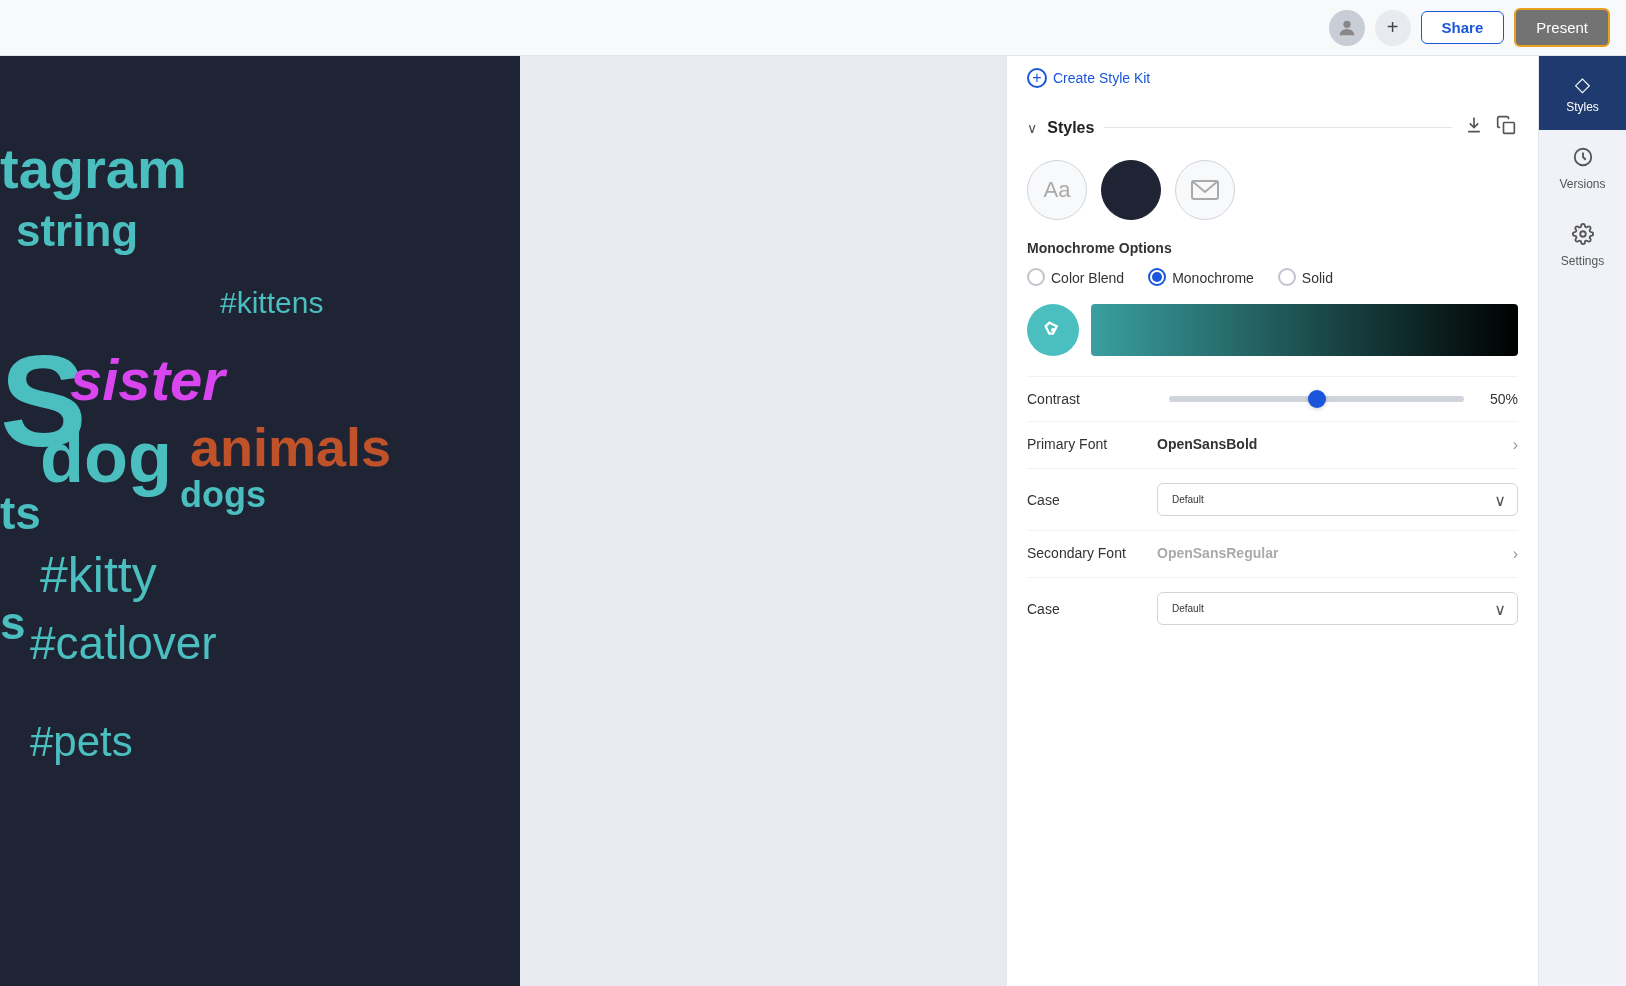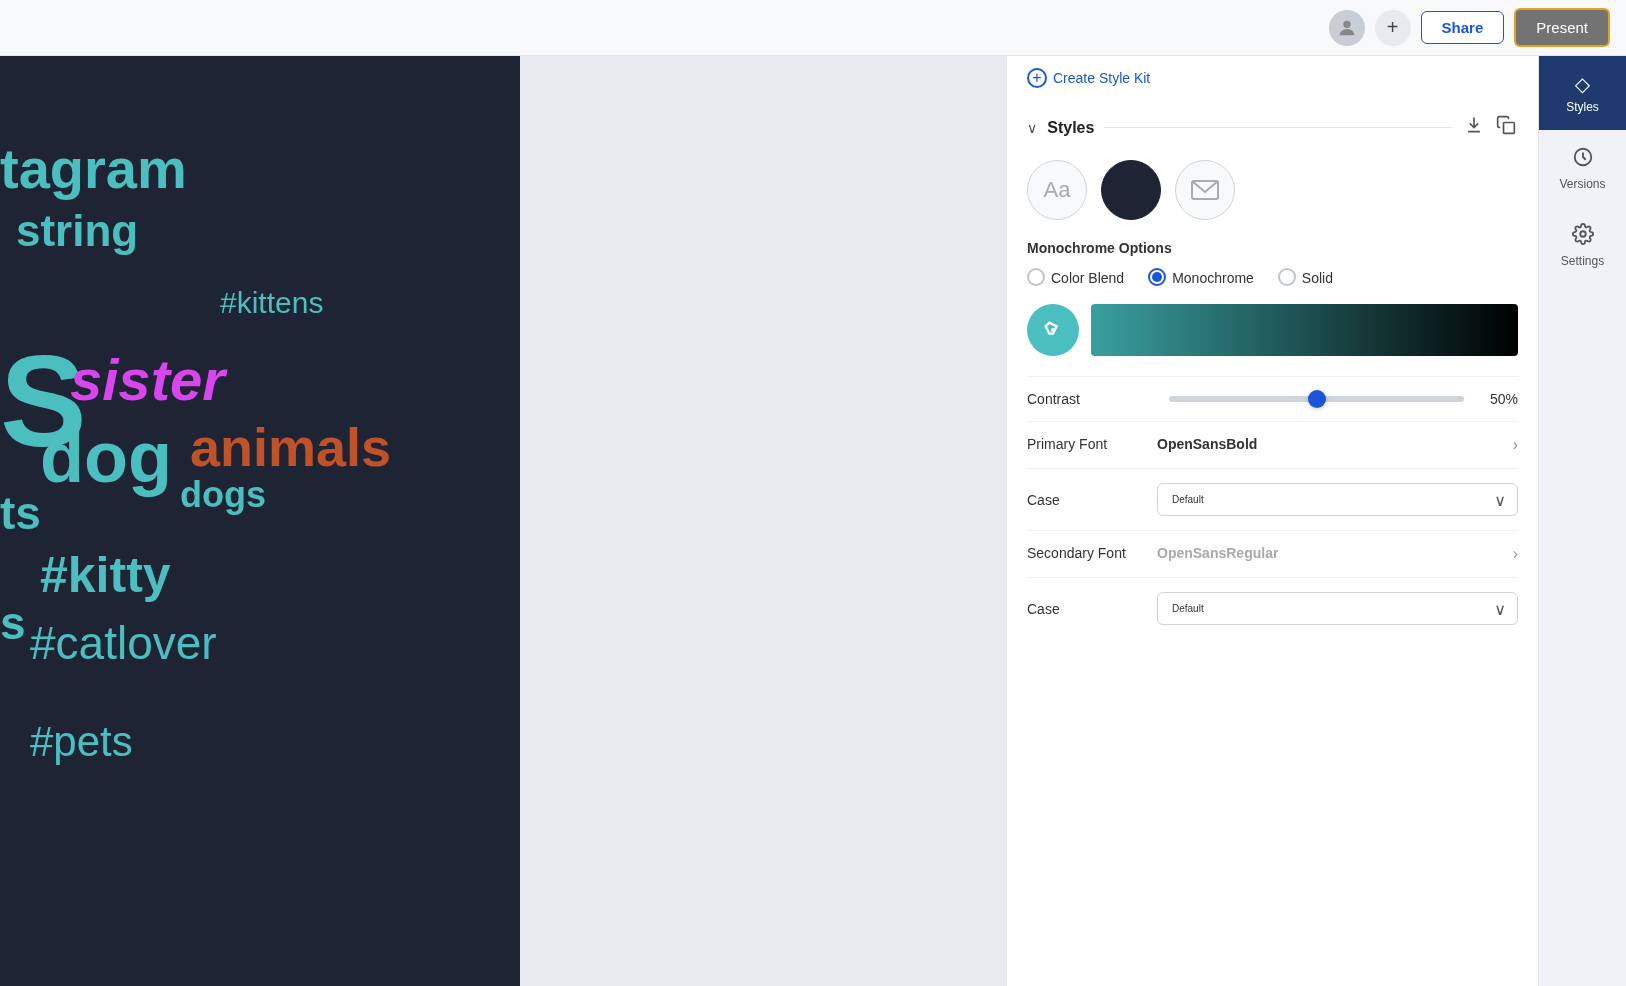--- a/index.html
+++ b/index.html
@@ -381,21 +381,21 @@
     <div class="word-cloud" id="word-cloud-container">
     <span class="word" style="left: 0px; top: 80px; font-size: 56px; color: rgb(75, 191, 191); font-weight: bold;">tagram</span>
         <span class="word" style="left: 16px; top: 150px; font-size: 44px; color: rgb(75, 191, 191); font-weight: bold;">string</span>
         <span class="word" style="left: 0px; top: 270px; font-size: 130px; color: rgb(75, 191, 191); font-weight: bold;">S</span>
         <span class="word" style="left: 70px; top: 290px; font-size: 58px; color: #d946ef; font-weight: bold; font-style: italic;">sister</span>
         <span class="word" style="left: 220px; top: 230px; font-size: 30px; color: rgb(75, 191, 191); font-weight: normal;">#kittens</span>
         <span class="word" style="left: 40px; top: 360px; font-size: 72px; color: rgb(75, 191, 191); font-weight: bold;">dog</span>
         <span class="word" style="left: 190px; top: 360px; font-size: 54px; color: rgb(192, 82, 42); font-weight: bold;">animals</span>
         <span class="word" style="left: 0px; top: 430px; font-size: 46px; color: rgb(75, 191, 191); font-weight: bold;">ts</span>
         <span class="word" style="left: 180px; top: 418px; font-size: 36px; color: rgb(75, 191, 191); font-weight: bold;">dogs</span>
-        <span class="word" style="left: 40px; top: 490px; font-size: 50px; color: rgb(75, 191, 191); font-weight: bold;">#kitty</span>
+        <span class="word" style="left: 40px; top: 490px; font-size: 50px; color: rgb(75, 191, 191); font-weight: normal;">#kitty</span>
         <span class="word" style="left: 0px; top: 540px; font-size: 46px; color: rgb(75, 191, 191); font-weight: bold;">s</span>
         <span class="word" style="left: 30px; top: 560px; font-size: 46px; color: rgb(75, 191, 191); font-weight: normal;">#catlover</span>
         <span class="word" style="left: 30px; top: 630px; font-size: 42px; color: rgb(75, 191, 191); font-weight: normal; margin-top: 32px;">#pets</span>
       </div>
   </div>
 
   <div class="right-panel">
 
     <div class="styles-panel">
 

